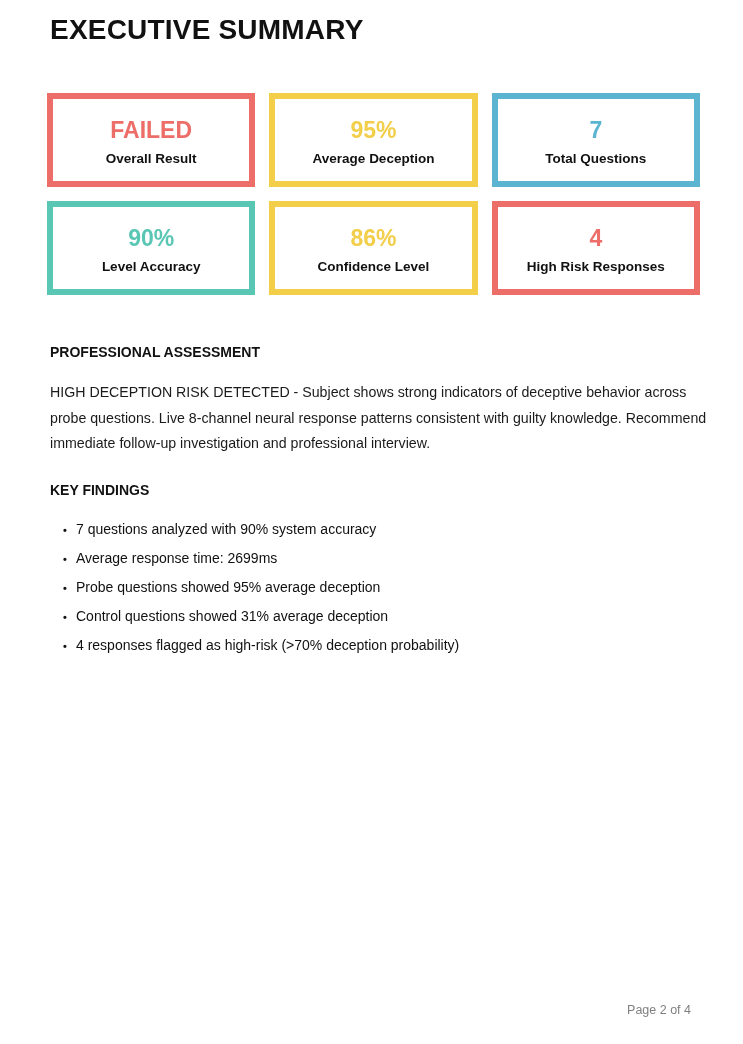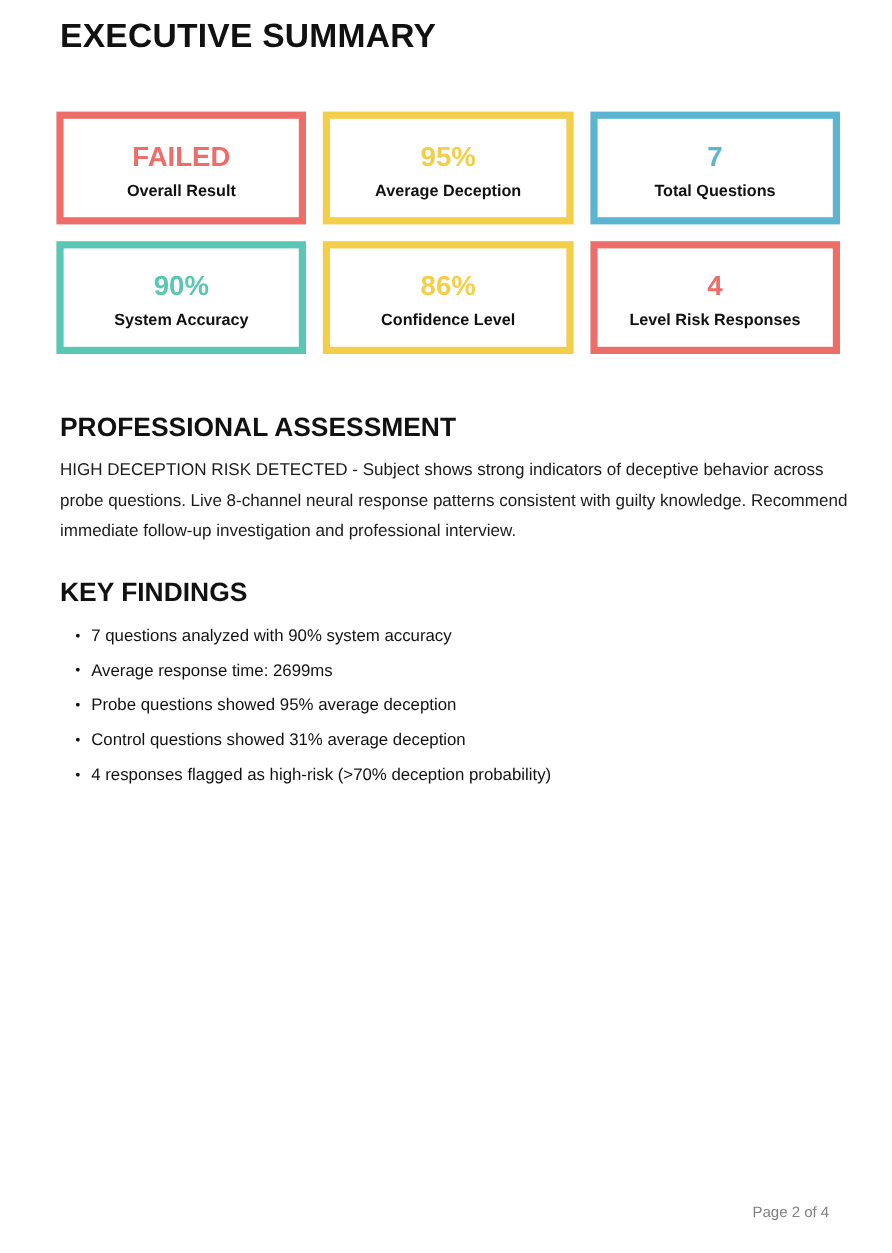--- a/index.html
+++ b/index.html
@@ -69,21 +69,21 @@
   .b-teal   { border-color: #5AC6B4; }
   .t-coral  { color: #ED6E68; }
   .t-yellow { color: #F2CE49; }
   .t-blue   { color: #5CB5D0; }
   .t-teal   { color: #5AC6B4; }
 
   .section-heading {
     position: absolute;
     left: 50px;
     margin: 0;
-    font-size: 22px;
+    font-size: 14px;
     font-weight: 700;
     line-height: 1;
     color: #111111;
     white-space: nowrap;
   }
   .heading-assessment { top: 345px; }
   .heading-findings   { top: 483px; }
 
   .assessment-body {
     position: absolute;
@@ -157,31 +157,31 @@
       <div class="stat-label">Average Deception</div>
     </div>
 
     <div class="stat-card b-blue">
       <div class="stat-value t-blue">7</div>
       <div class="stat-label">Total Questions</div>
     </div>
 
     <div class="stat-card b-teal">
       <div class="stat-value t-teal">90%</div>
-      <div class="stat-label">System Accuracy</div>
+      <div class="stat-label">Level Accuracy</div>
     </div>
 
     <div class="stat-card b-yellow">
       <div class="stat-value t-yellow">86%</div>
       <div class="stat-label">Confidence Level</div>
     </div>
 
     <div class="stat-card b-coral">
       <div class="stat-value t-coral">4</div>
-      <div class="stat-label">Level Risk Responses</div>
+      <div class="stat-label">High Risk Responses</div>
     </div>
 
   </div>
 
   <h2 class="section-heading heading-assessment">PROFESSIONAL ASSESSMENT</h2>
 
   <p class="assessment-body">HIGH DECEPTION RISK DETECTED - Subject shows strong indicators of deceptive behavior across probe questions. Live 8-channel neural response patterns consistent with guilty knowledge. Recommend immediate follow-up investigation and professional interview.</p>
 
   <h2 class="section-heading heading-findings">KEY FINDINGS</h2>
 

